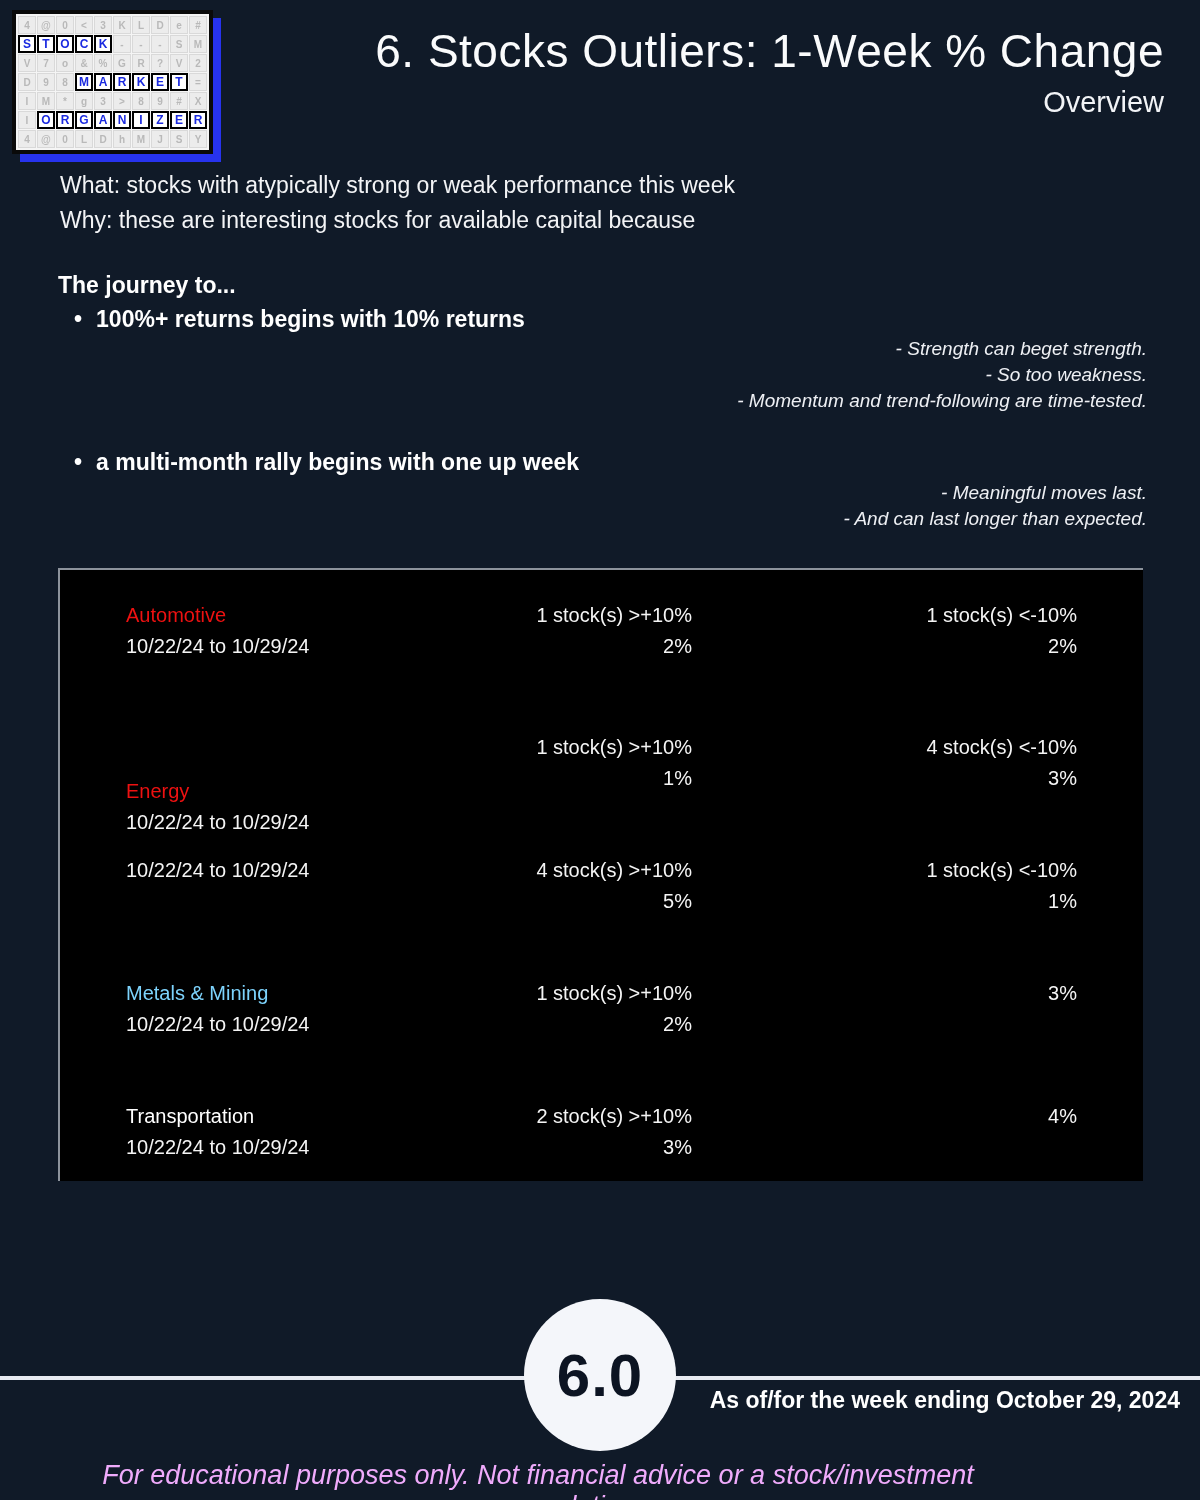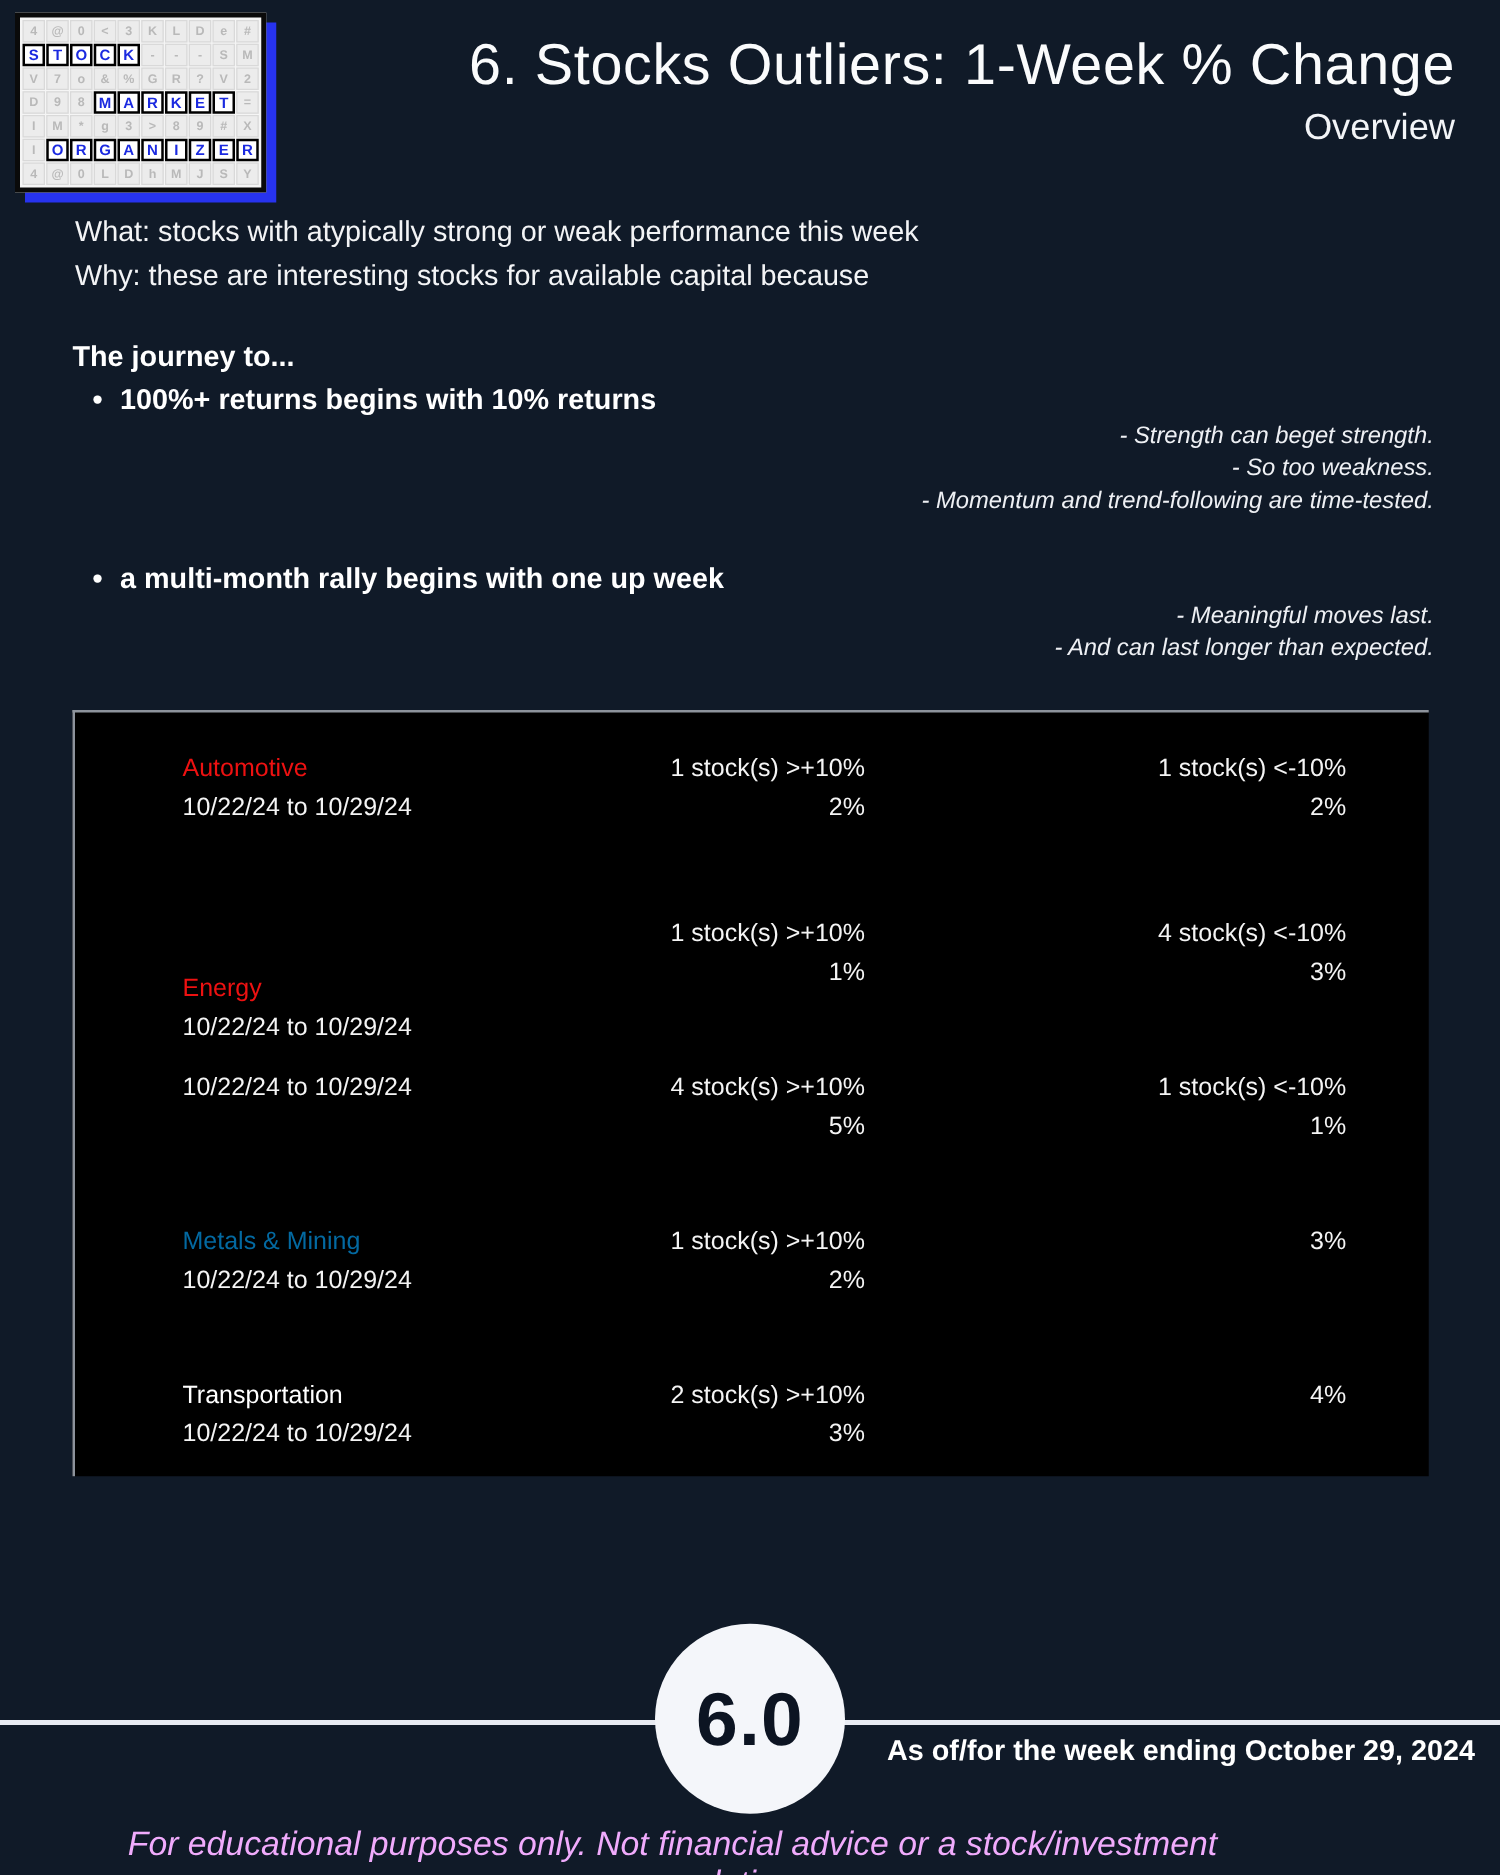--- a/index.html
+++ b/index.html
@@ -46,21 +46,21 @@
   .bullet-label { font-size:23px; font-weight:bold; line-height:28px; }
   .notes { position:absolute; right:53px; text-align:right; font-style:italic; font-size:19px; line-height:26px; color:#eef0f4; }
 
   
   .sector-table {
     position:absolute; left:58px; top:568px; width:1085px; height:613px;
     background:#000000; border-top:2px solid #8d939c; border-left:2px solid #8d939c;
     box-sizing:border-box;
   }
   .trow { position:absolute; left:0; width:100%; display:flex; font-size:20px; line-height:31px; }
-  .tcol1 { flex:0 0 332px; padding-left:86px; box-sizing:border-box; text-align:left; }
+  .tcol1 { flex:0 0 332px; padding-left:66px; box-sizing:border-box; text-align:left; }
   .tcol2 { flex:0 0 300px; text-align:right; }
   .tcol3 { flex:0 0 385px; text-align:right; }
   .sector { font-weight:400; }
   .dates, .tcol2 div, .tcol3 div { color:#f4f4f4; }
 
   
   .band-line { position:absolute; left:0; top:1376px; width:1200px; height:4px; background:#e8ebf2; }
   .score-circle {
     position:absolute; left:524px; top:1299px; width:152px; height:152px;
     border-radius:50%; background:#f4f6fa;
@@ -229,21 +229,21 @@
         <div>5%</div>
       </div>
       <div class="tcol3">
         <div>1 stock(s) &lt;-10%</div>
         <div>1%</div>
       </div>
     </div>
 
     <div class="trow" style="top:408px">
       <div class="tcol1">
-        <div class="sector" style="color: #0369a1;">Metals &amp; Mining</div>
+        <div class="sector" style="color: #7dd3fc;">Metals &amp; Mining</div>
         <div class="dates">10/22/24 to 10/29/24</div>
       </div>
       <div class="tcol2">
         <div>1 stock(s) &gt;+10%</div>
         <div>2%</div>
       </div>
       <div class="tcol3">
         <div>3%</div>
       </div>
     </div>

